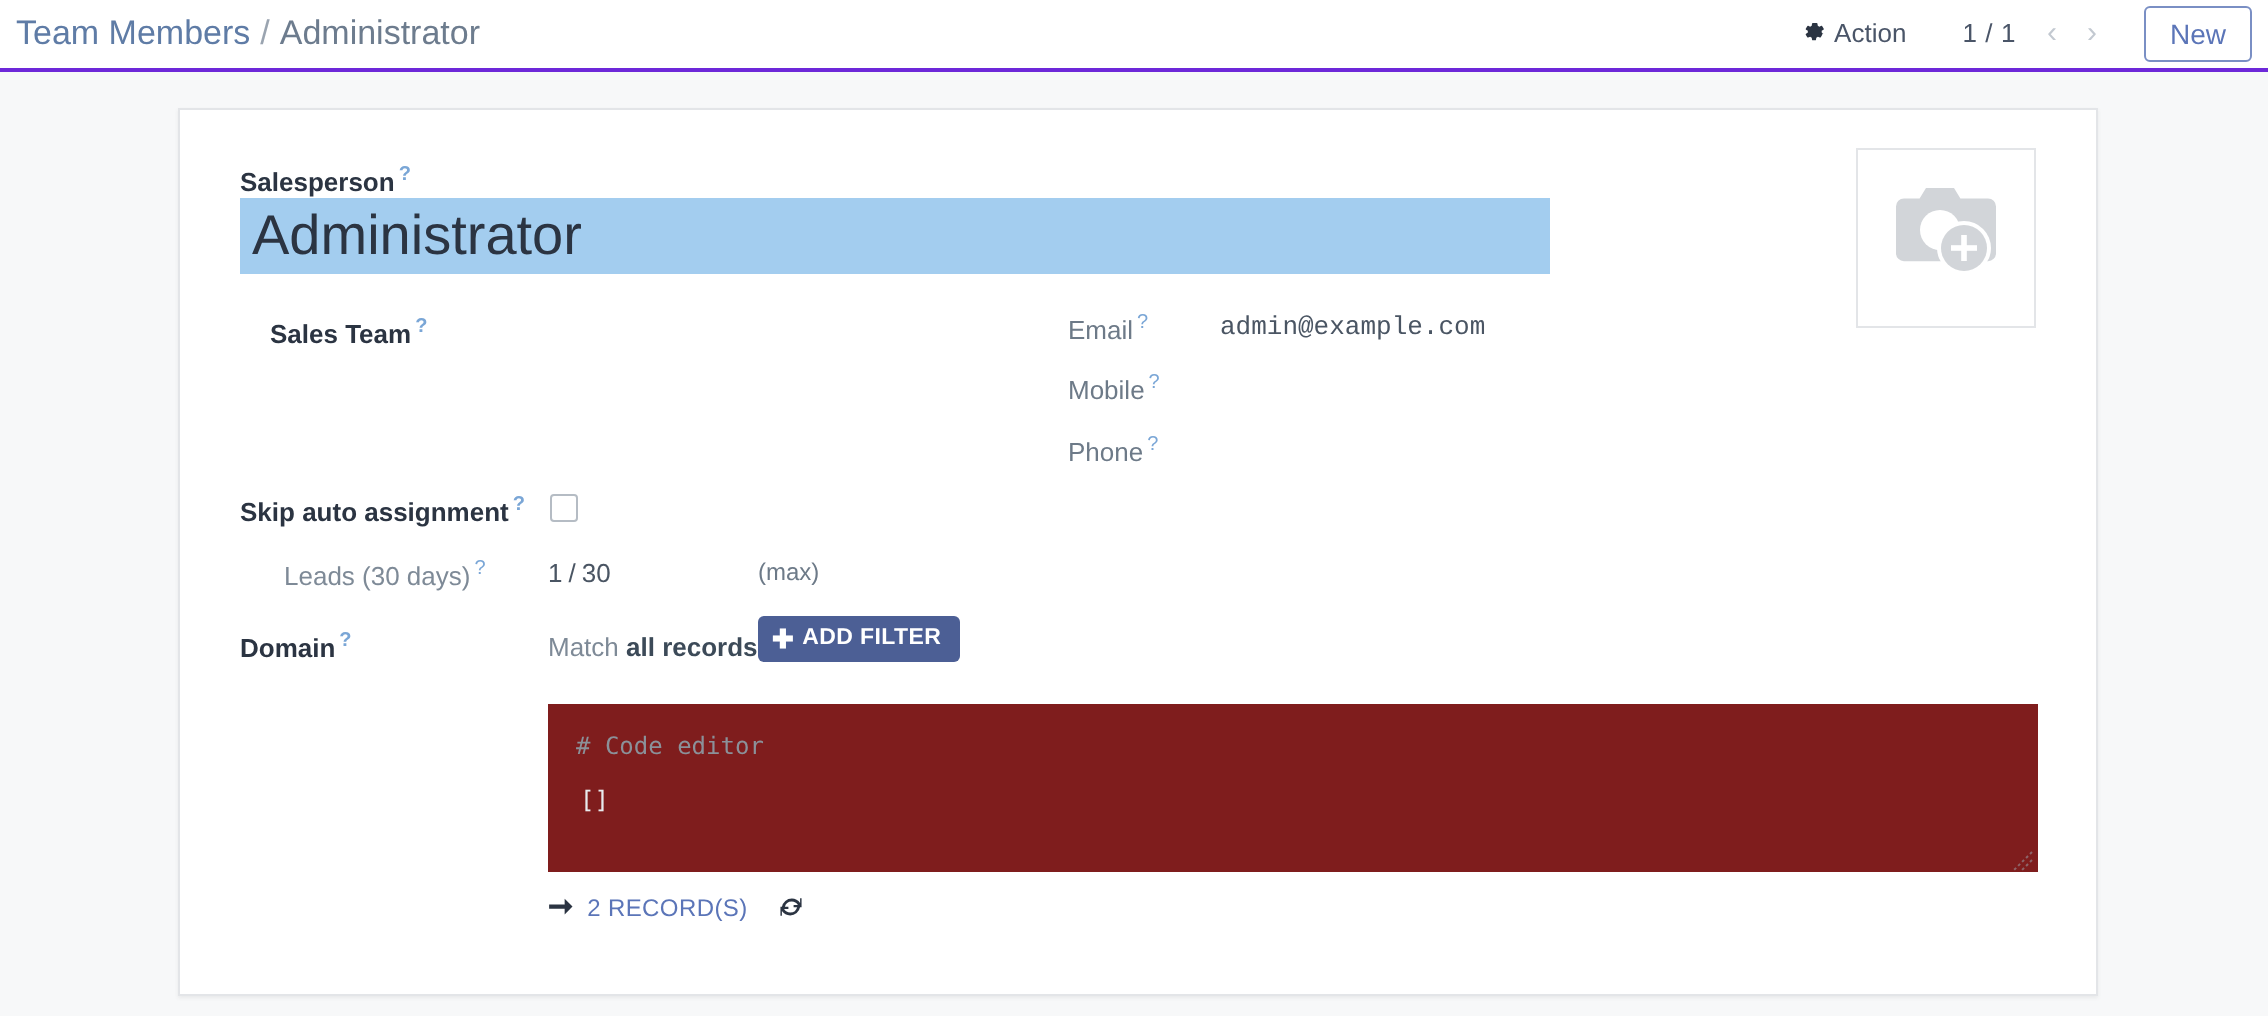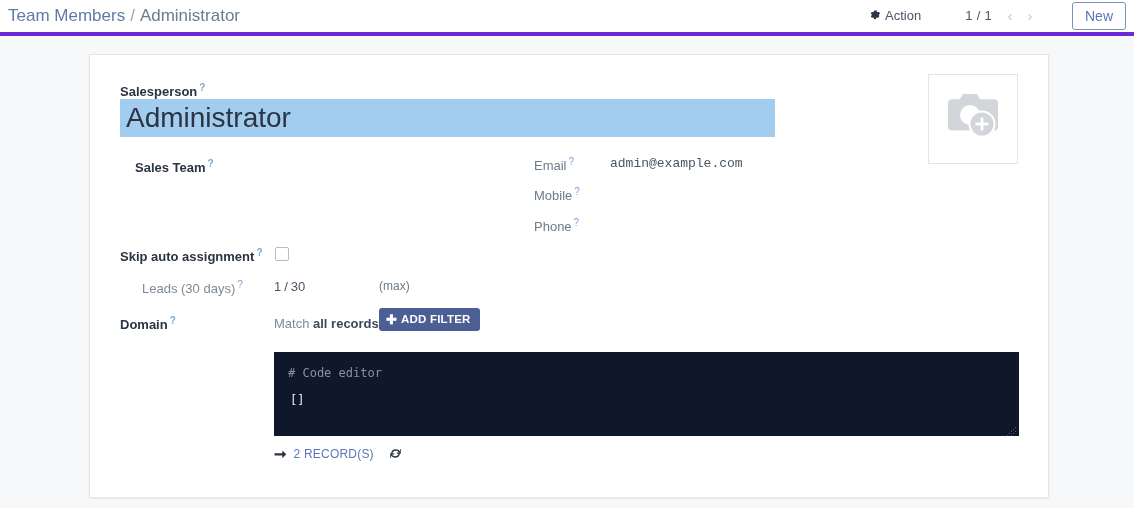--- a/index.html
+++ b/index.html
@@ -15,21 +15,21 @@
     width: 1134px; height: 508px;
     overflow: hidden;
     background: #f7f8f9;
   }
 
   
   .control-panel {
     position: absolute; left: 0; top: 0;
     width: 1134px; height: 36px;
     background: #ffffff;
-    border-bottom: 4px solid #6d28d9;
+    border-bottom: 2px solid #6d28d9;
     display: flex; align-items: center;
   }
   .breadcrumb {
     display: flex; align-items: baseline;
     padding-left: 8px;
     font-size: 17px;
     white-space: nowrap;
   }
   .bc-parent {
     color: #5f7ca6;
@@ -43,21 +43,21 @@
   }
   .bc-current {
     color: #6d7c8e;
     font-size: 17px;
   }
 
   .cp-right {
     margin-left: auto;
     display: flex; align-items: center;
     padding-right: 8px;
-    gap: 16px;
+    gap: 0;
   }
   .action-btn {
     display: flex; align-items: center; gap: 4px;
     color: #4a5568;
     font-size: 13px;
     padding: 4px 6px;
     cursor: pointer;
     white-space: nowrap;
   }
   .gear {
@@ -244,21 +244,21 @@
     font-family: "Liberation Sans", sans-serif;
     line-height: 1;
   }
   .addfilter .plus { font-size: 13px; font-weight: bold; line-height: 1; }
 
   
   .code-editor {
     position: absolute;
     left: 184px; top: 297px;
     width: 745px; height: 84px;
-    background: #0f172a;
+    background: #7f1d1d;
     overflow: hidden;
     cursor: text;
   }
   .code-line {
     font-family: "DejaVu Sans Mono", monospace;
     font-size: 12px;
     white-space: pre;
   }
   .code-comment {
     position: absolute;

